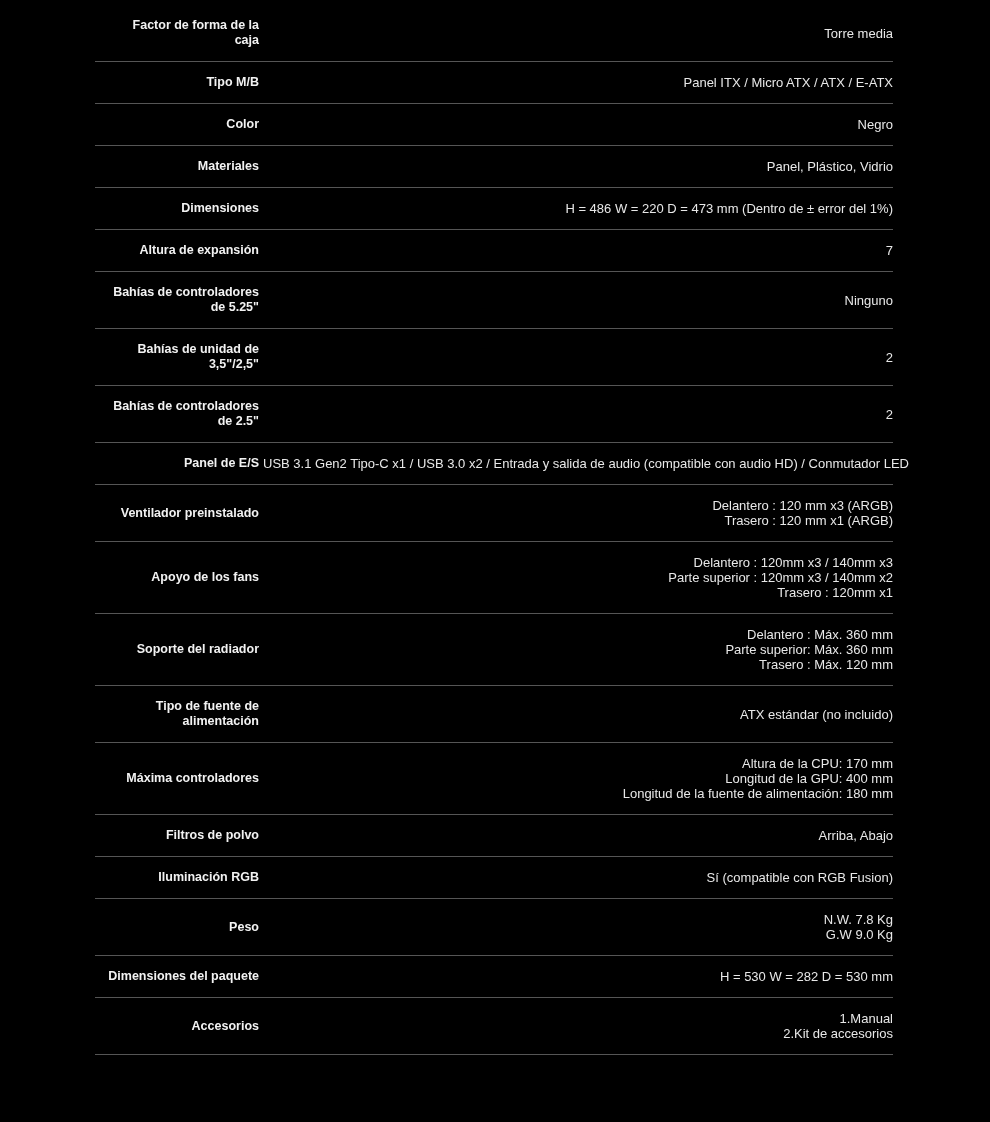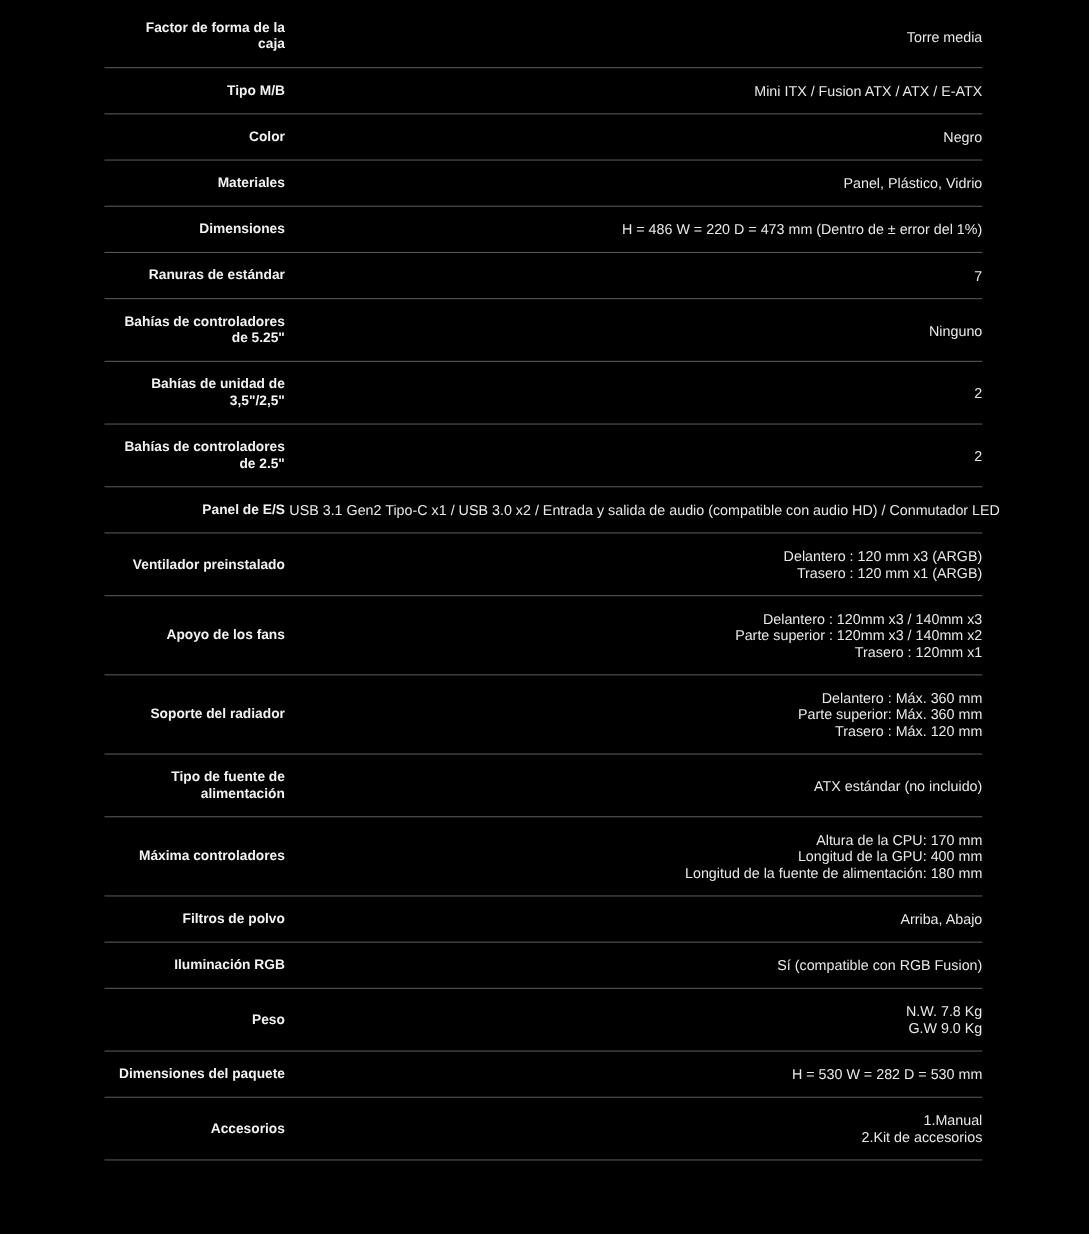--- a/index.html
+++ b/index.html
@@ -53,21 +53,21 @@
   <div class="spec-row">
     <div class="spec-label">Factor de forma de la caja</div>
     <div class="spec-value">
         <div class="value-line">Torre media</div>
       </div>
   </div>
 
   <div class="spec-row">
     <div class="spec-label">Tipo M/B</div>
     <div class="spec-value">
-        <div class="value-line">Mini ITX / Fusion ATX / ATX / E-ATX</div>
+        <div class="value-line">Panel ITX / Micro ATX / ATX / E-ATX</div>
       </div>
   </div>
 
   <div class="spec-row">
     <div class="spec-label">Color</div>
     <div class="spec-value">
         <div class="value-line">Negro</div>
       </div>
   </div>
 
@@ -79,21 +79,21 @@
   </div>
 
   <div class="spec-row">
     <div class="spec-label">Dimensiones</div>
     <div class="spec-value">
         <div class="value-line">H = 486 W = 220 D = 473 mm (Dentro de ± error del 1%)</div>
       </div>
   </div>
 
   <div class="spec-row">
-    <div class="spec-label">Ranuras de estándar</div>
+    <div class="spec-label">Altura de expansión</div>
     <div class="spec-value">
         <div class="value-line">7</div>
       </div>
   </div>
 
   <div class="spec-row">
     <div class="spec-label">Bahías de controladores de 5.25"</div>
     <div class="spec-value">
         <div class="value-line">Ninguno</div>
       </div>

